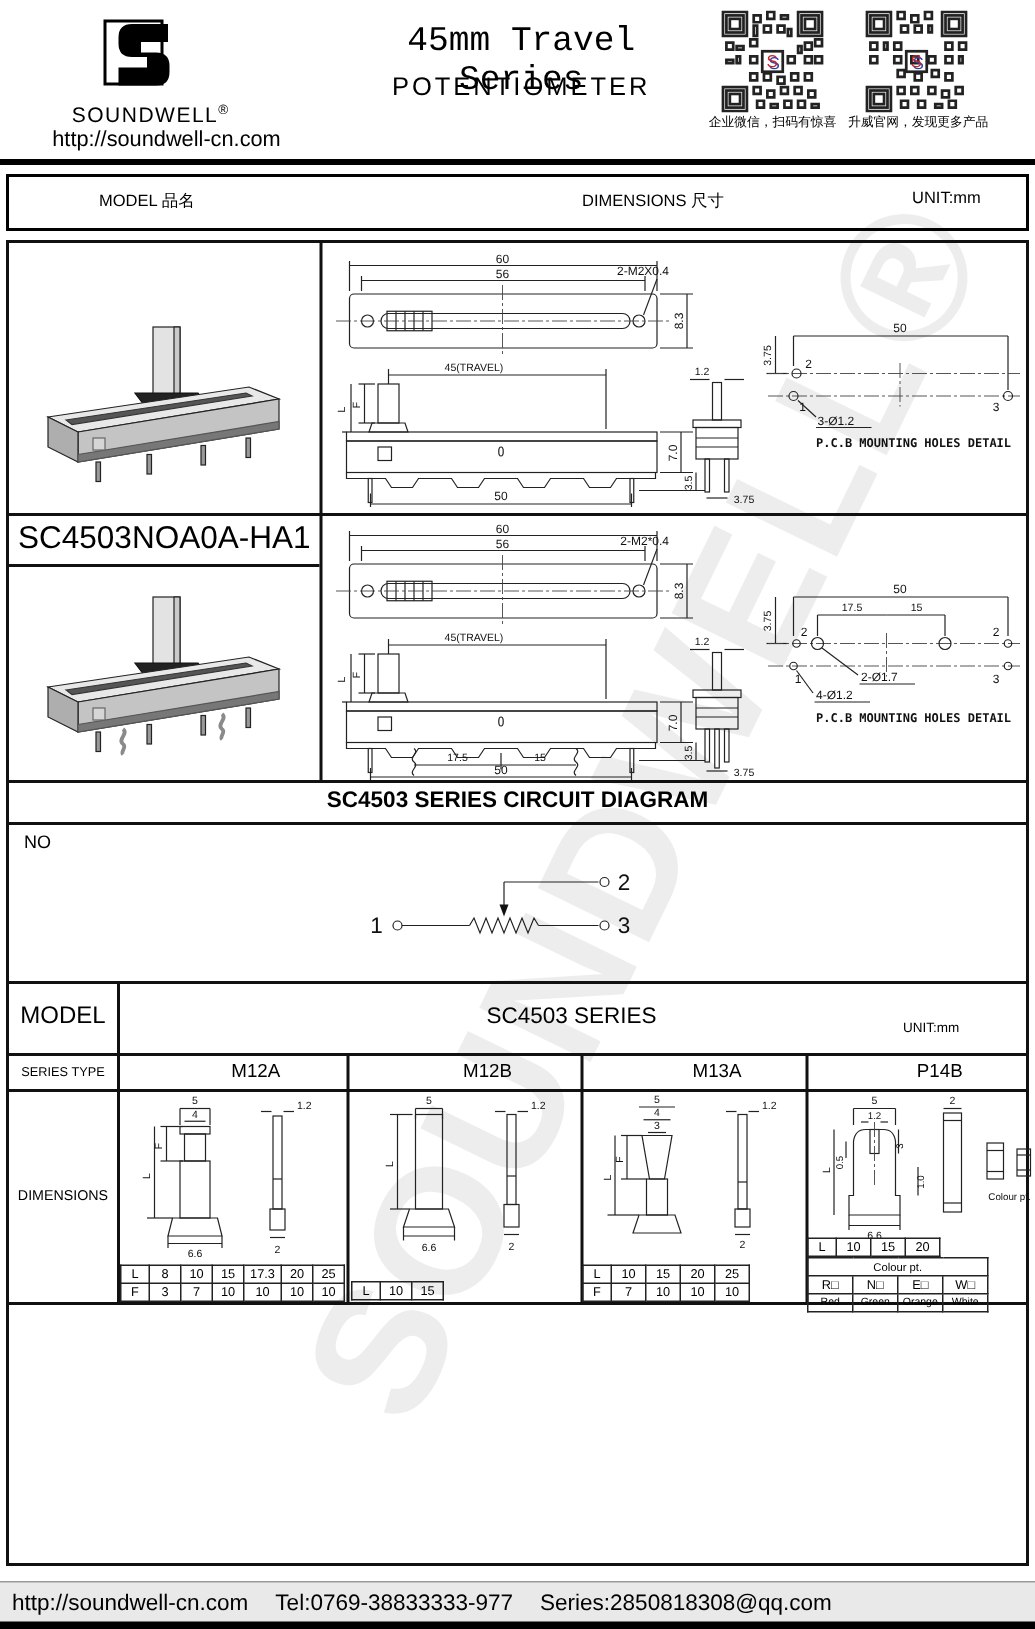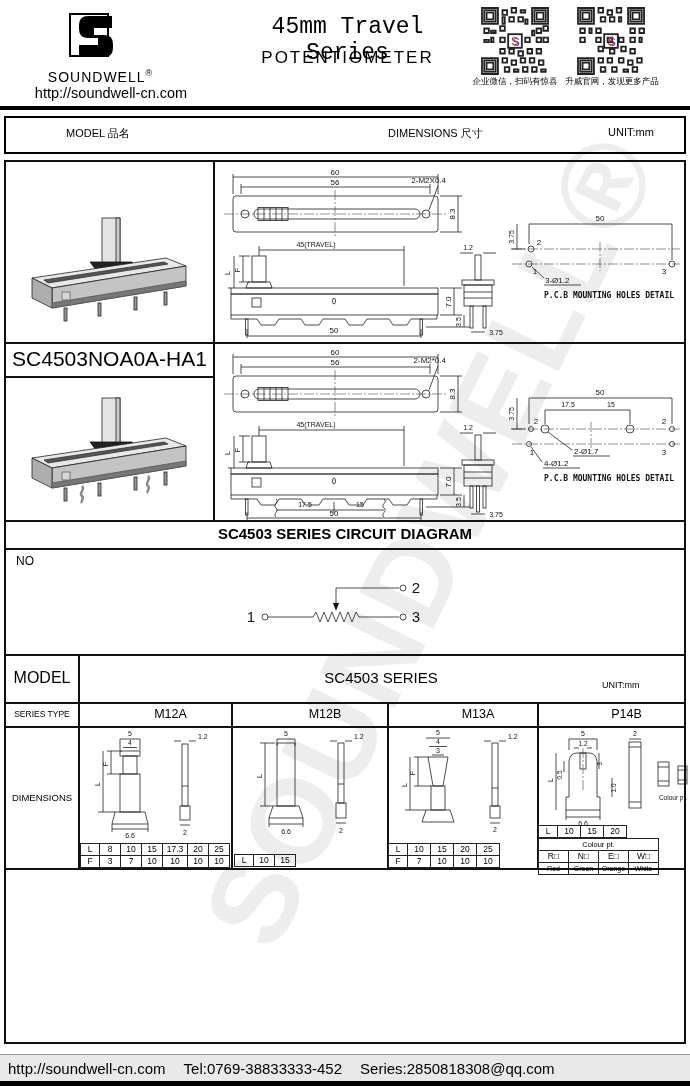--- a/index.html
+++ b/index.html
@@ -608,17 +608,17 @@
             <td>Orange</td>
             <td>White</td>
       </tr>
     </tbody>
       </table>
 
   </div>
 
   <div class="footer">
     <span>http://soundwell-cn.com</span>
-    <span>Tel:0769-38833333-452</span>
+    <span>Tel:0769-38833333-977</span>
     <span>Series:2850818308@qq.com</span>
   </div>
 
 </div>
 
 </body></html>

